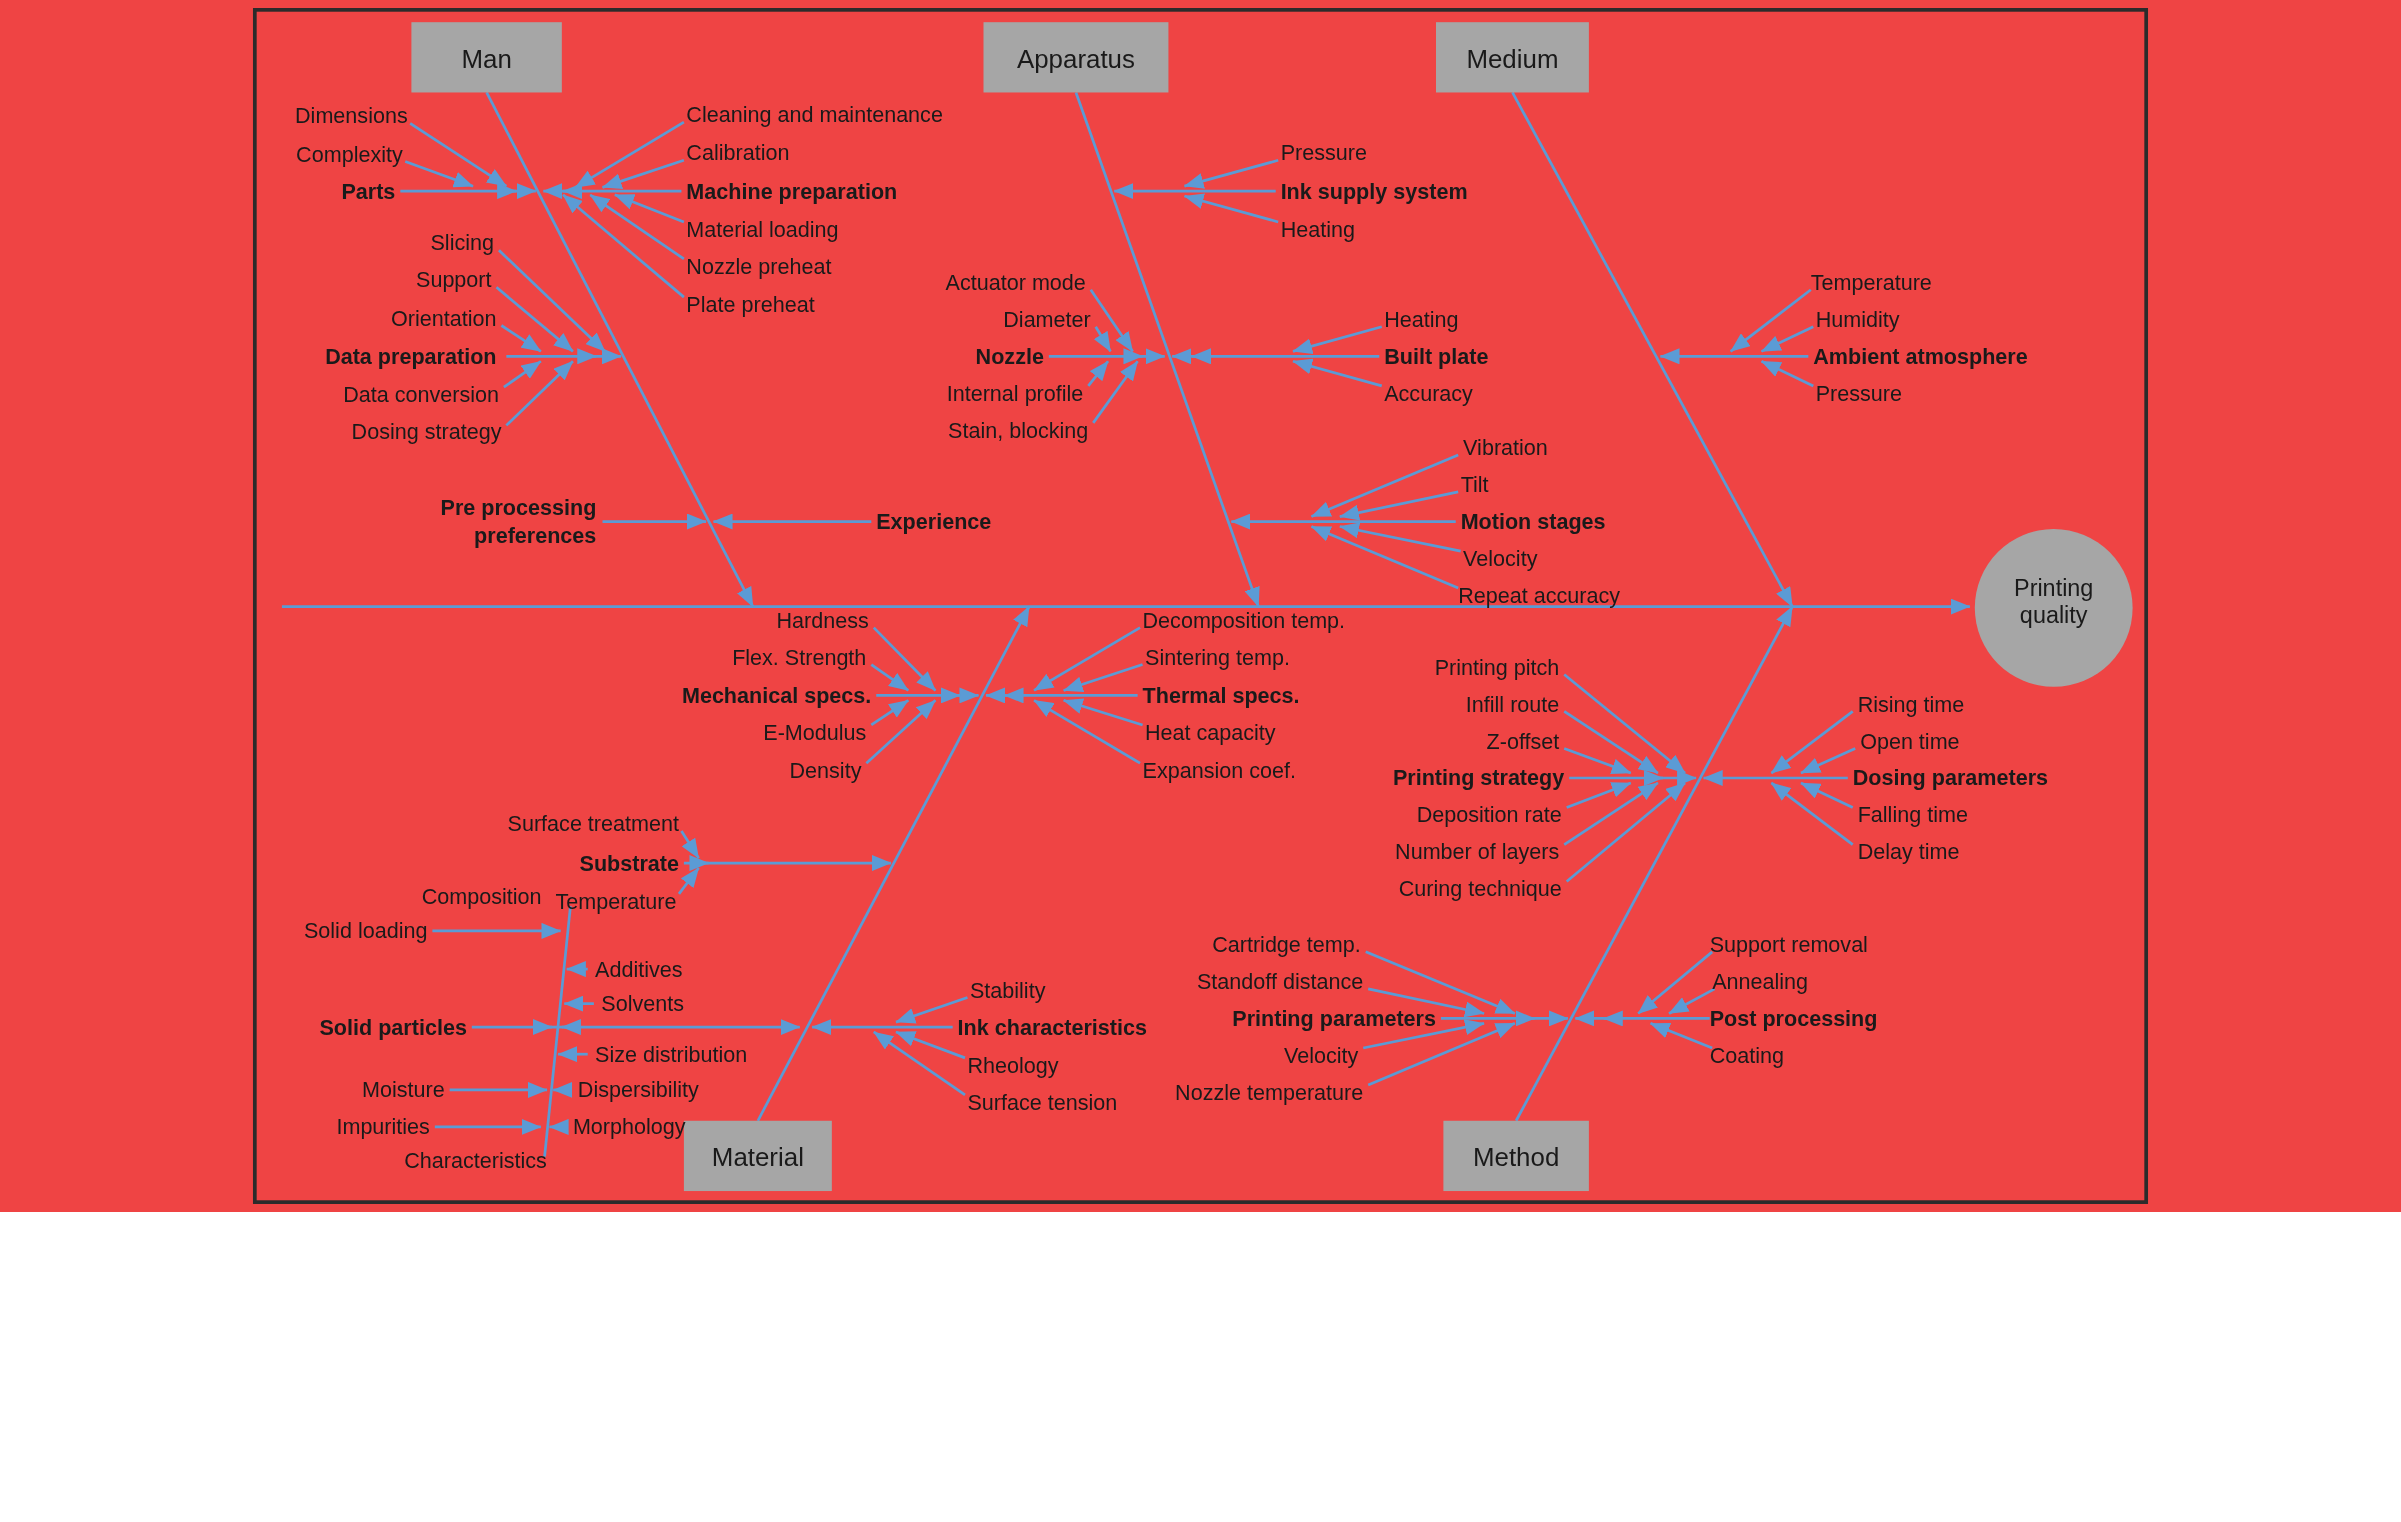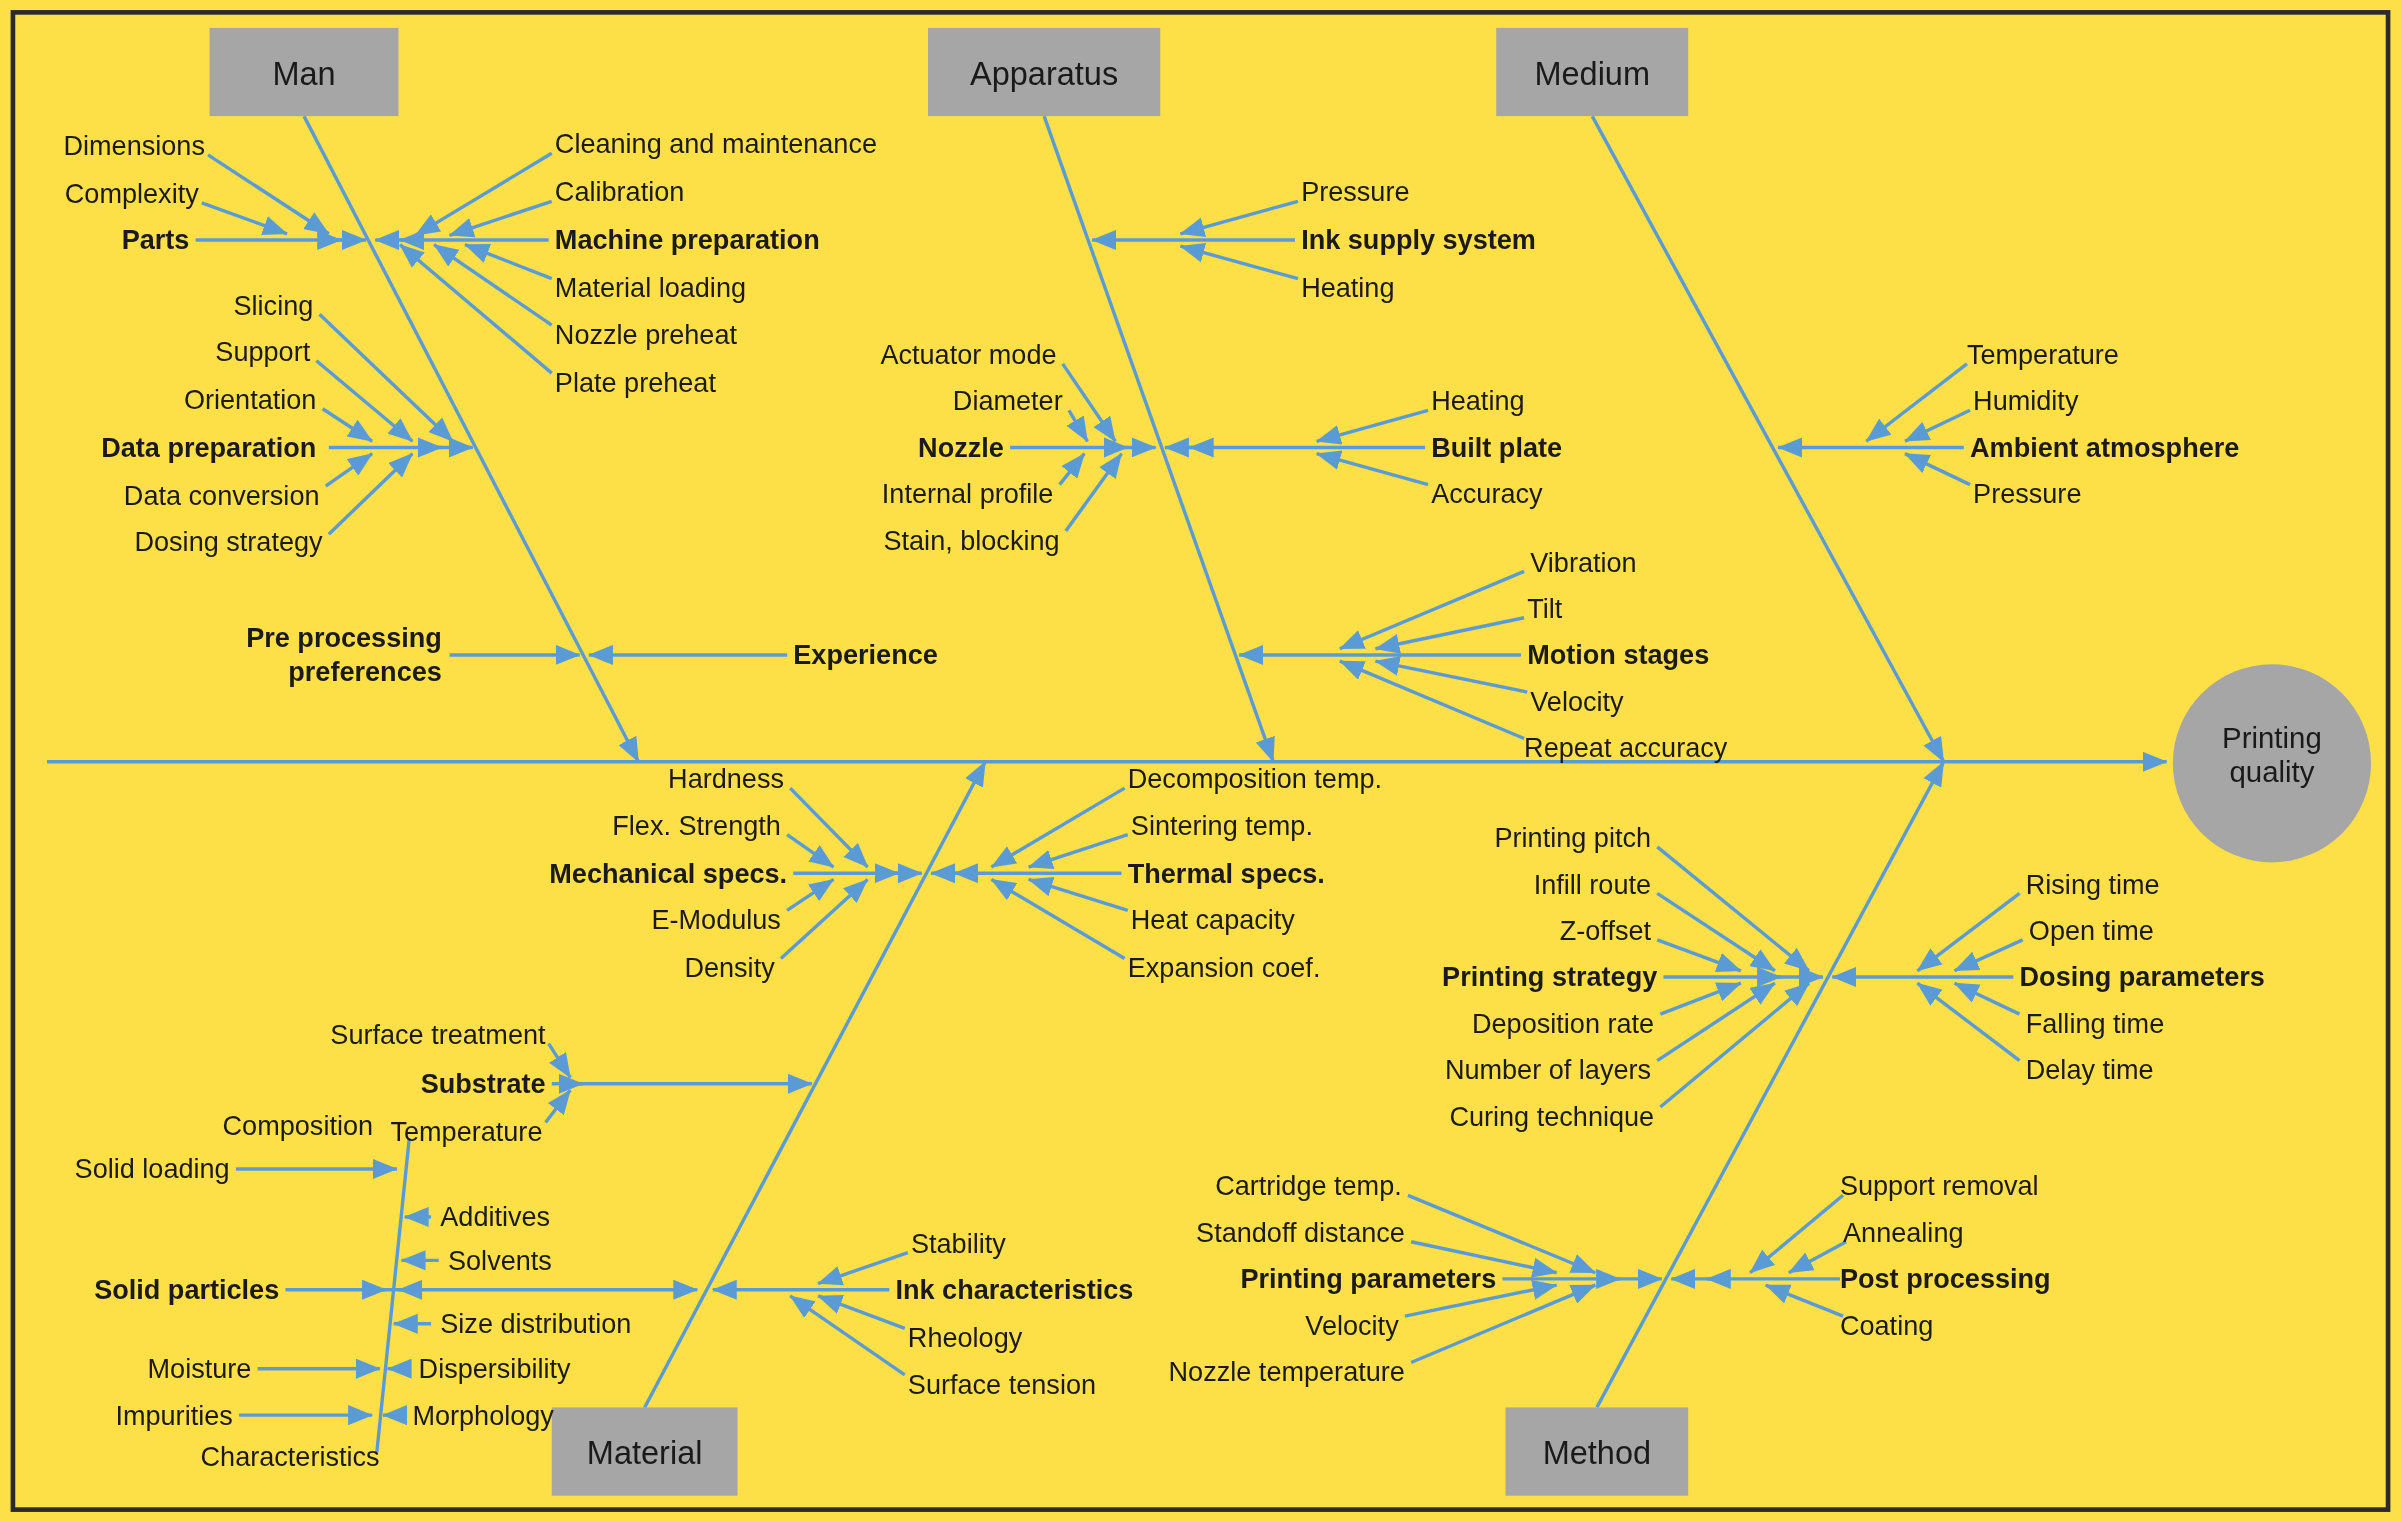--- a/index.html
+++ b/index.html
@@ -1,16 +1,16 @@
 <!DOCTYPE html>
 <html style="font-size:12.4px"><head>
 <meta charset="utf-8">
 <style>
   html,body{margin:0;padding:0;background:#ffffff;}
-  .stage{width:2401px;height:1522px;background:#fde047;position:relative;}
+  .stage{width:2401px;height:1212px;background:#ef4444;position:relative;}
   svg{display:block;width:100%;height:100%;font-family:"Liberation Sans","DejaVu Sans",sans-serif;}
   text{fill:#1a1a1a;}
   .lbl{font-size:17.5px;}
   .lbl.bold{font-weight:bold;}
   .boxlbl{font-size:21px;}
   .fx{font-size:19px;}
 </style>
 </head>
 <body>
 

